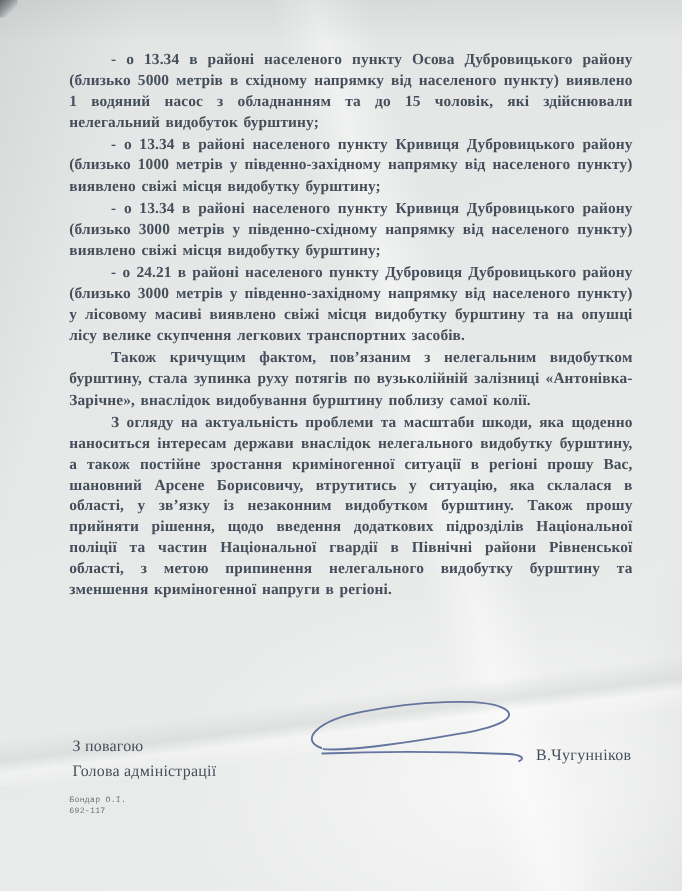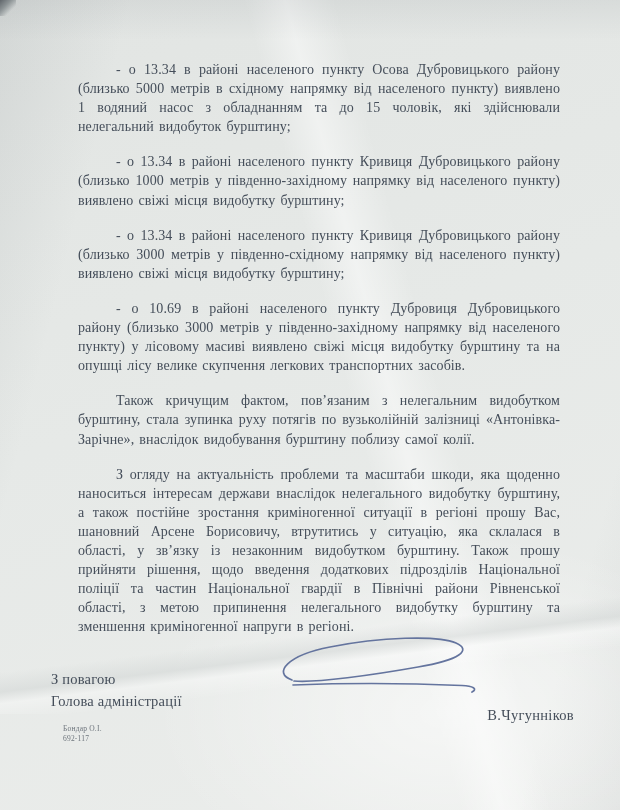--- a/index.html
+++ b/index.html
@@ -40,68 +40,70 @@
     top: 44px;
     left: 62px;
     width: 514px;
     font-size: 14px;
     line-height: 19.1px;
     text-align: justify;
     letter-spacing: 0.1px;
     word-spacing: 1.5px;
   }
   .body-text p {
-    margin: 16px;
+    margin: 1px;
     text-indent: 38px;
+    font-weight: bold;
   }
   .closing {
     position: absolute;
-    left: 51px;
+    left: 66px;
     top: 668px;
     font-size: 14.5px;
     line-height: 22px;
     letter-spacing: 0.2px;
   }
   .signer {
     position: absolute;
     right: 46px;
-    top: 707px;
+    top: 679px;
     font-size: 14.5px;
     letter-spacing: 0.3px;
   }
   .signature {
     position: absolute;
     left: 276px;
     top: 626px;
     width: 218px;
     height: 74px;
   }
   .footer-note {
     position: absolute;
     left: 63px;
     top: 724px;
     font-size: 7.5px;
     line-height: 9.5px;
     color: #6d747c;
     letter-spacing: 0.2px;
+    font-family: Liberation Mono, monospace;
   }
 </style>
 </head>
 <body>
 
 <div class="page">
 
   <div class="corner-mark"></div>
   <div class="crease"></div>
 
   <div class="body-text">
     <p>- о 13.34 в районі населеного пункту Осова Дубровицького району (близько 5000 метрів в східному напрямку від населеного пункту) виявлено 1 водяний насос з обладнанням та до 15 чоловік, які здійснювали нелегальний видобуток бурштину;</p>
     <p>- о 13.34 в районі населеного пункту Кривиця Дубровицького району (близько 1000 метрів у південно-західному напрямку від населеного пункту) виявлено свіжі місця видобутку бурштину;</p>
     <p>- о 13.34 в районі населеного пункту Кривиця Дубровицького району (близько 3000 метрів у південно-східному напрямку від населеного пункту) виявлено свіжі місця видобутку бурштину;</p>
-    <p>- о 10.69 в районі населеного пункту Дубровиця Дубровицького району (близько 3000 метрів у південно-західному напрямку від населеного пункту) у лісовому масиві виявлено свіжі місця видобутку бурштину та на опушці лісу велике скупчення легкових транспортних засобів.</p>
+    <p>- о 24.21 в районі населеного пункту Дубровиця Дубровицького району (близько 3000 метрів у південно-західному напрямку від населеного пункту) у лісовому масиві виявлено свіжі місця видобутку бурштину та на опушці лісу велике скупчення легкових транспортних засобів.</p>
     <p>Також кричущим фактом, пов’язаним з нелегальним видобутком бурштину, стала зупинка руху потягів по вузьколійній  залізниці «Антонівка-Зарічне», внаслідок видобування бурштину поблизу самої колії.</p>
     <p>З огляду на актуальність проблеми та масштаби шкоди, яка щоденно наноситься інтересам держави внаслідок нелегального видобутку бурштину, а також постійне зростання криміногенної ситуації в регіоні прошу Вас, шановний Арсене Борисовичу, втрутитись у ситуацію, яка склалася в області, у зв’язку із незаконним видобутком бурштину. Також прошу прийняти рішення, щодо введення додаткових підрозділів Національної поліції та частин Національної гвардії в Північні райони Рівненської області, з метою припинення нелегального видобутку бурштину та зменшення криміногенної напруги в регіоні.</p>
   </div>
 
   <div class="closing">
     <div>З повагою</div>
     <div>Голова адміністрації</div>
   </div>
 
   <svg class="signature" viewBox="0 0 218 74" xmlns="http://www.w3.org/2000/svg" aria-hidden="true">

